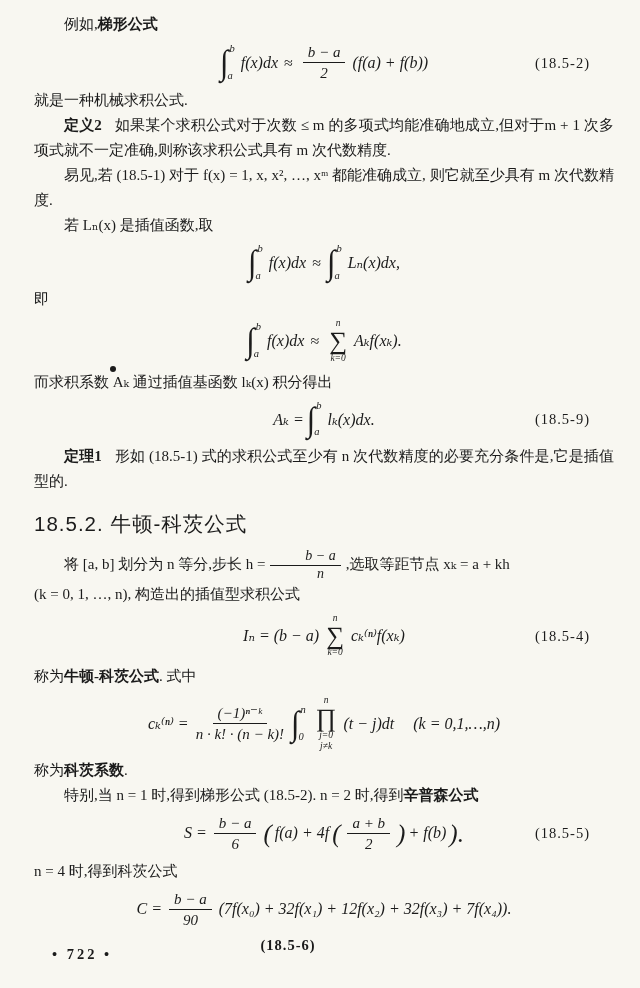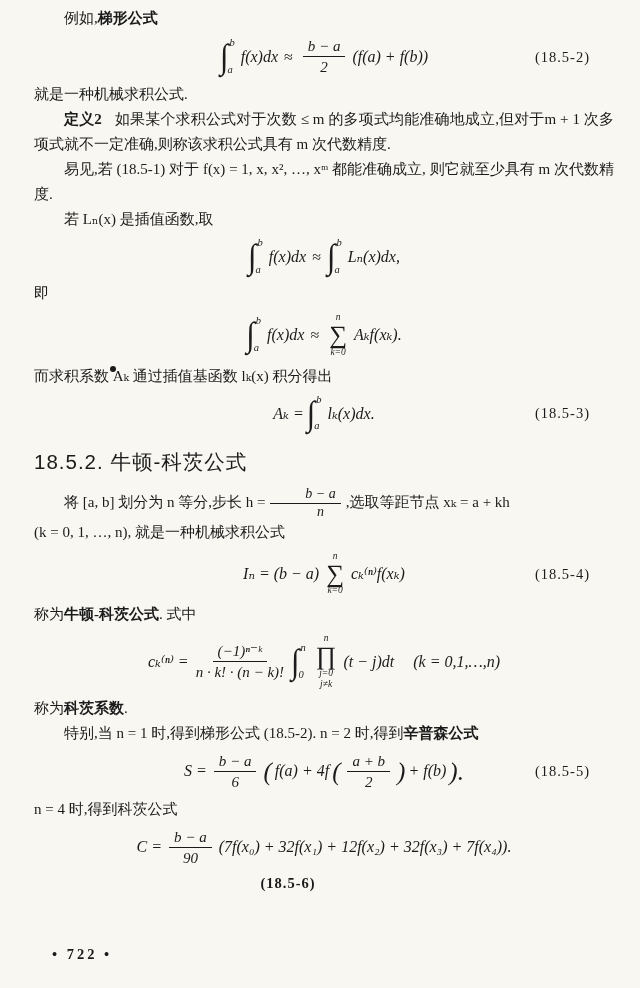--- a/index.html
+++ b/index.html
@@ -1,21 +1,21 @@
 <!DOCTYPE html>
 <html><head>
 <meta charset="utf-8">
 <style>
   html,body { margin:0; padding:0; }
   body {
     width:640px; height:988px; overflow:hidden; position:relative;
     background:#f8f7f1; color:#1b1b1b;
     font-family:"Liberation Serif","DejaVu Serif",serif;
   }
-  .page { padding:6px 26px 0 34px; }
+  .page { padding:12px 26px 0 34px; }
   .para { font-size:15px; line-height:25px; margin:0; text-align:justify; }
   .indent { text-indent:2em; }
   .b { font-weight:bold; }
   .blabel { font-weight:bold; margin-right:13px; }
   
   .display { position:relative; text-align:center; margin:6px 0; font-size:16px; }
   .math { display:inline-flex; align-items:center; gap:3px; font-style:italic; white-space:nowrap; }
   .eqtag { position:absolute; right:24px; top:50%; transform:translateY(-50%);
            font-style:normal; font-weight:normal; font-size:14.5px; letter-spacing:1px; }
   .intgrp { display:inline-flex; align-items:center; }
@@ -132,31 +132,32 @@
       <span>Aₖ =</span>
       <span class="intgrp">
           <span class="int">∫</span>
           <span class="lims">
             <span class="lim">b</span>
             <span class="lim">a</span>
           </span>
         </span>
       <span>lₖ(x)dx.</span>
     </span>
-    <span class="eqtag">(18.5-3)</span>
-  </div>
-
-
+    <span class="eqtag">(18.5-9)</span>
+  </div>
+
+
+  <p class="para indent"><span class="blabel">定理1</span><span>形如 (18.5-1) 式的求积公式至少有 n 次代数精度的必要充分条件是,它是插值型的.</span></p>
 
   <h2 class="section-heading">18.5.2. 牛顿-科茨公式</h2>
 
   <p class="para indent"><span>将 [a, b] 划分为 n 等分,步长 h =</span><span class="inlinefrac">
         <span class="num">b − a</span>
         <span class="den">n</span>
-      </span><span>,选取等距节点 xₖ = a + kh</span><br><span>(k = 0, 1, …, n), 就是一种机械求积公式</span></p>
+      </span><span>,选取等距节点 xₖ = a + kh</span><br><span>(k = 0, 1, …, n), 构造出的插值型求积公式</span></p>
 
   <div class="display">
     <span class="math">
       <span>Iₙ = (b − a)</span>
       <span class="bigop">
           <span class="lim">n</span>
           <span class="op">∑</span>
           <span class="lim">k=0</span>
         </span>
       <span>cₖ⁽ⁿ⁾f(xₖ)</span>

